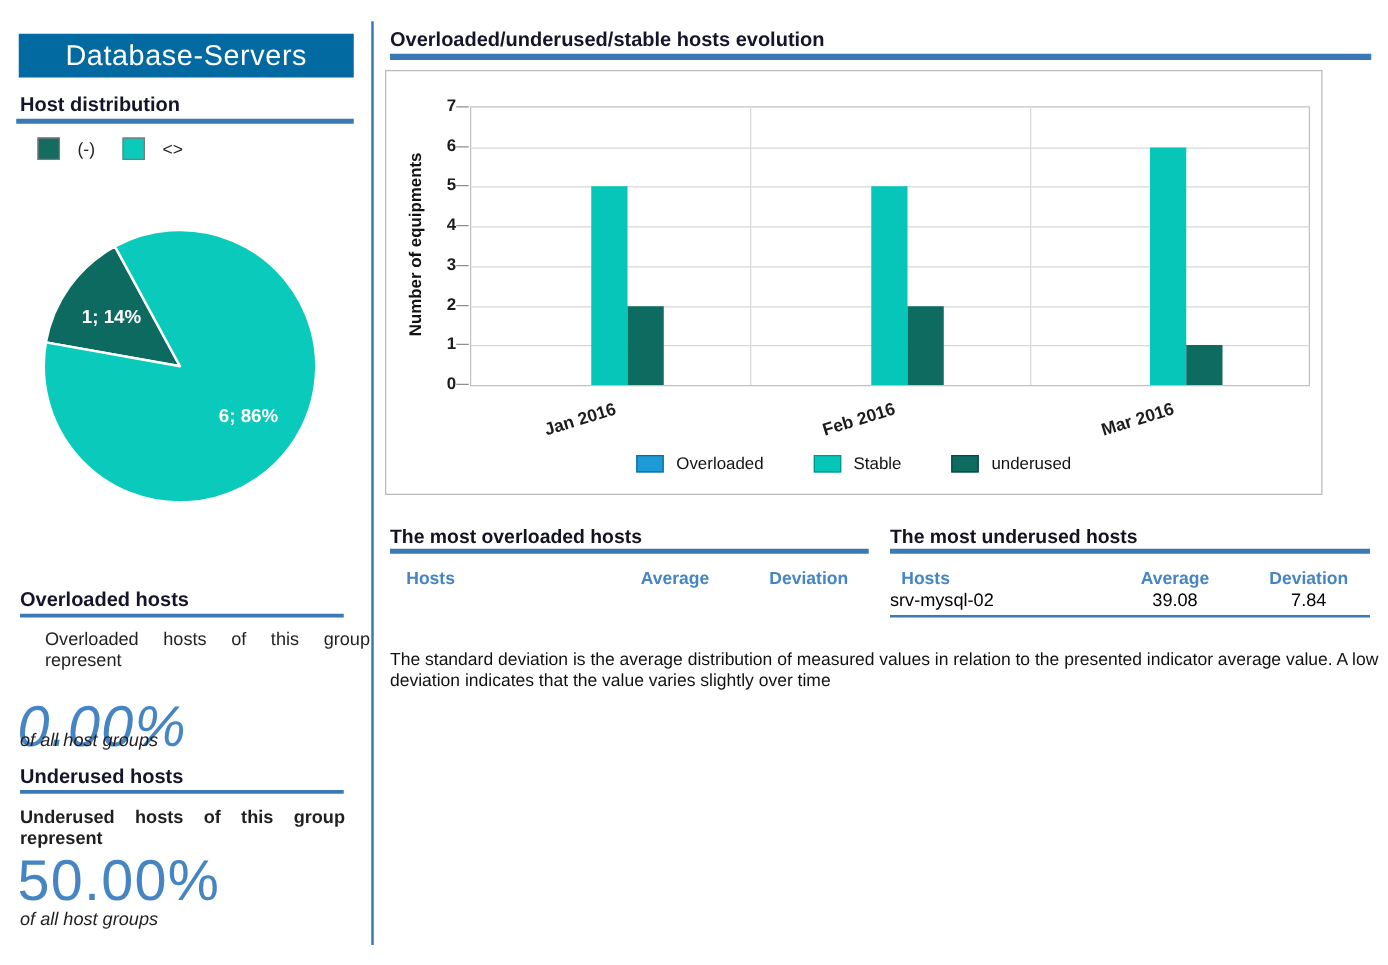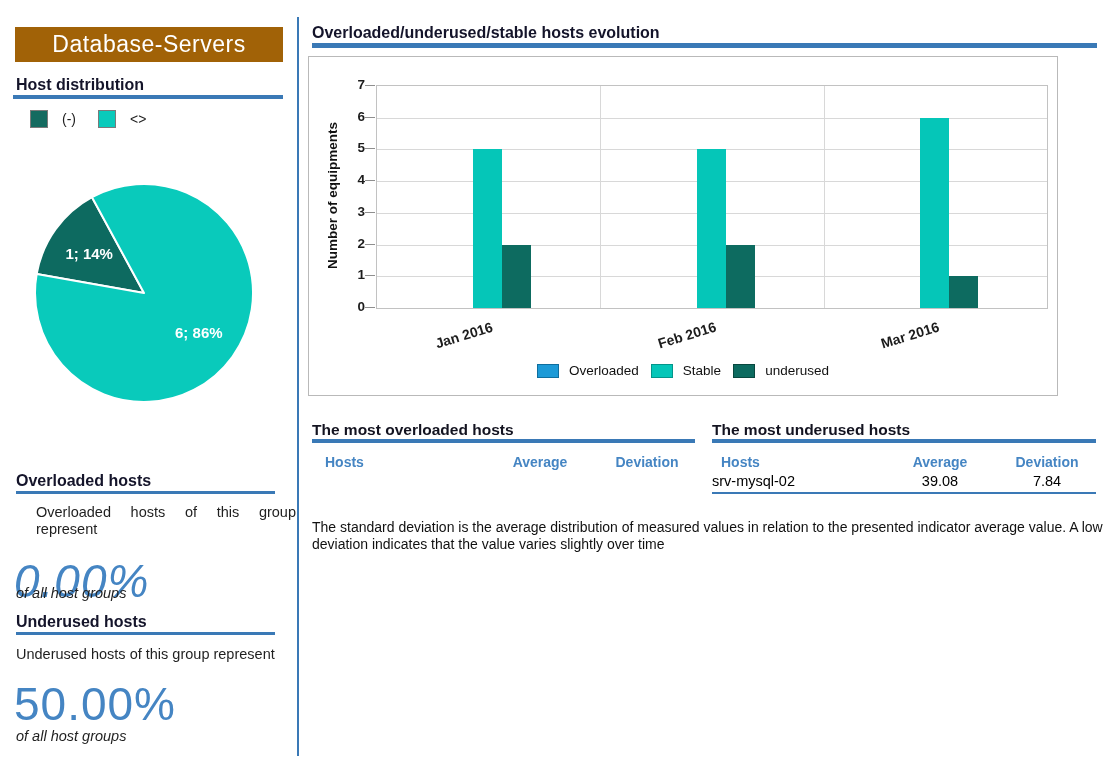--- a/index.html
+++ b/index.html
@@ -3,21 +3,21 @@
 <meta charset="utf-8">
 <style>
   html,body { margin:0; padding:0; }
   body {
     width:1110px; height:772px; position:relative; background:#ffffff;
     font-family:"Liberation Sans", sans-serif; color:#1c1c1c; overflow:hidden;
   }
   .abs { position:absolute; }
   .title-box {
     position:absolute; left:15px; top:27px; width:268px; height:35px;
-    background:#a16207; color:#ffffff; font-size:23px; font-weight:500;
+    background:#0369a1; color:#ffffff; font-size:23px; font-weight:500;
     display:flex; align-items:center; justify-content:center; letter-spacing:0.5px;
   }
   .sec-h { position:absolute; font-size:16px; font-weight:700; color:#14142a; white-space:nowrap; }
   .rule { position:absolute; background:#3a79b6; }
   .vdiv { position:absolute; left:297px; top:17px; width:2px; height:739px; background:#3a79b6; }
 
   
   #hd-legend { position:absolute; left:30px; top:110px; display:flex; align-items:center; gap:22px; }
   .hd-item { display:flex; align-items:center; gap:14px; }
   .hd-swatch { width:16px; height:16px; border:1px solid #7a7a7a; display:inline-block; }
@@ -39,21 +39,21 @@
   #bars { position:absolute; left:67px; top:28px; width:670px; height:223px; }
   .bar { position:absolute; bottom:0; }
   .y-lab { position:absolute; left:28px; width:28px; text-align:right; font-size:13.5px;
            font-weight:600; color:#1c1c1c; }
   .y-tickmark { position:absolute; left:56px; width:10px; height:1px; background:#8f8f8f; }
   .y-title { position:absolute; left:-88px; top:131px; width:222px; text-align:center;
              transform:rotate(-90deg); font-size:13.5px; font-weight:700; color:#111111; }
   .x-tick { position:absolute; top:270px; width:110px; text-align:center; font-size:14px;
             font-weight:600; color:#1c1c1c; transform:rotate(-17deg); }
   #bar-legend { position:absolute; left:0; right:0; top:306px; display:flex;
-                justify-content:center; align-items:center; gap:12px; }
+                justify-content:center; align-items:center; gap:40px; }
   .bl-item { display:flex; align-items:center; gap:10px; }
   .bl-swatch { width:22px; height:14px; display:inline-block; box-sizing:border-box; }
   .bl-label { font-size:13.5px; color:#111111; }
 
   
   .tbl-title { position:absolute; font-size:15.5px; font-weight:700; color:#131320; white-space:nowrap; }
   .tbl-head, .trow { display:grid; grid-template-columns:1fr 116px 98px; box-sizing:border-box; }
   .tbl-head { position:absolute; width:384px; font-size:14px; font-weight:700; color:#4585c3; }
   .tbl-body { position:absolute; width:384px; }
   .tbl-body.has-rows { border-bottom:2px solid #3a79b6; }
@@ -90,21 +90,21 @@
     </svg>
 
   <div class="sec-h" style="left:16px; top:472px;">Overloaded hosts</div>
   <div class="rule" style="left:16px; top:491px; width:259px; height:3px;"></div>
   <div class="stat-desc" style="top:504px;margin-left:20px;">Overloaded hosts of this group represent</div>
   <div class="stat-pct" style="top:558px;font-style:italic;">0.00%</div>
   <div class="stat-cap" style="top:585px;">of all host groups</div>
 
   <div class="sec-h" style="left:16px; top:613px;">Underused hosts</div>
   <div class="rule" style="left:16px; top:632px; width:259px; height:3px;"></div>
-  <div class="stat-desc" style="top:646px;">Underused hosts of this group represent</div>
+  <div class="stat-desc" style="top:646px;font-weight:bold;">Underused hosts of this group represent</div>
   <div class="stat-pct" style="top:681px;">50.00%</div>
   <div class="stat-cap" style="top:728px;">of all host groups</div>
 </div>
 
 <div class="vdiv"></div>
 
 <div>
   <div class="sec-h" style="left:312px; top:24px;">Overloaded/underused/stable hosts evolution</div>
   <div class="rule" style="left:312px; top:43px; width:785px; height:5px;"></div>
 

